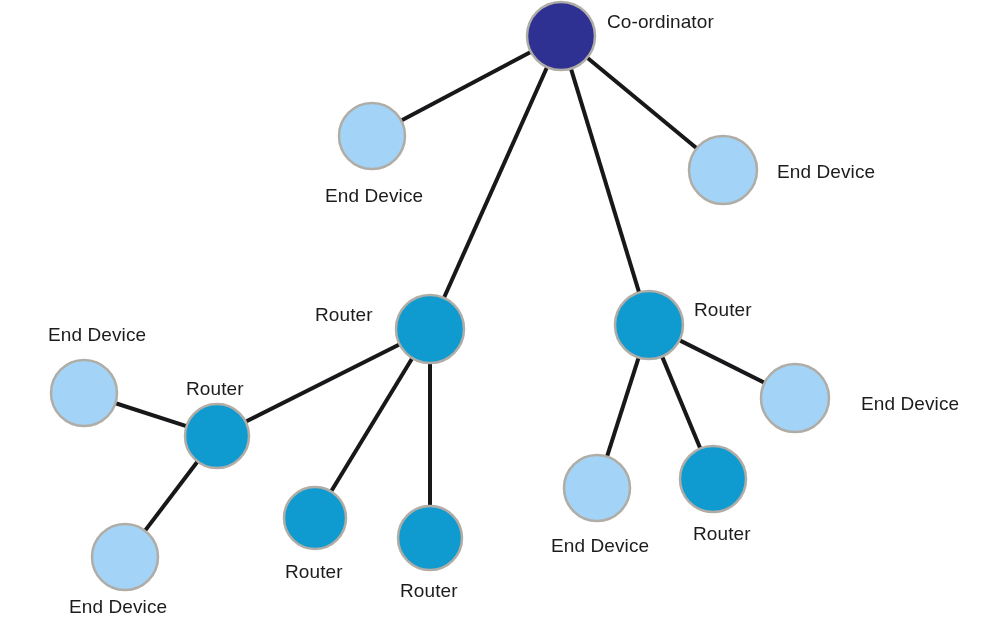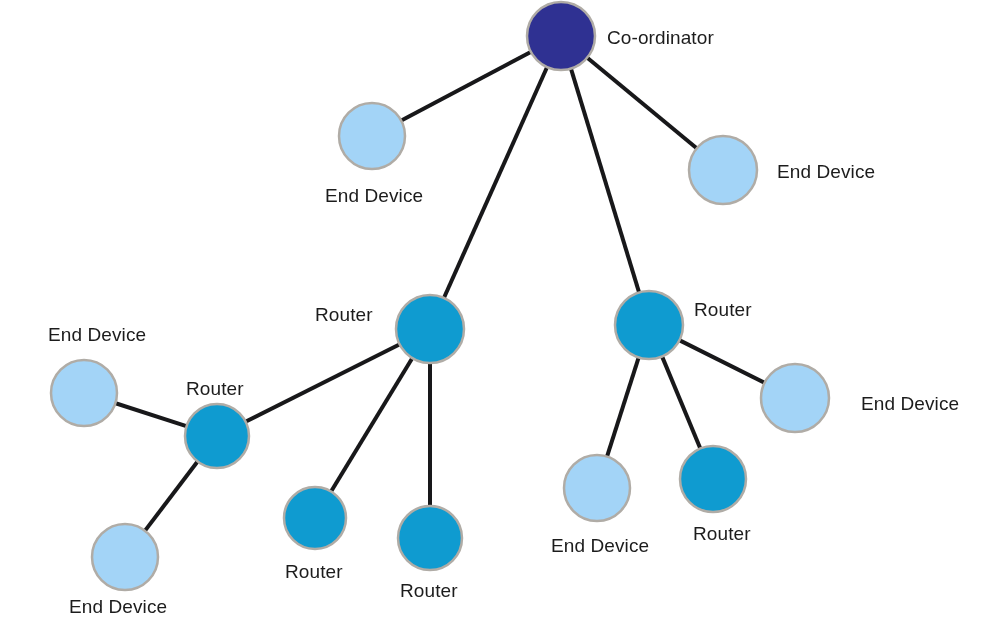--- a/index.html
+++ b/index.html
@@ -74,21 +74,21 @@
         <circle cx="217" cy="436" r="32" class="node-circle" fill="#0f9bd0" stroke="#b0aca6"></circle>
         <circle cx="795" cy="398" r="34" class="node-circle" fill="#a3d4f7" stroke="#b0aca6"></circle>
         <circle cx="713" cy="479" r="33" class="node-circle" fill="#0f9bd0" stroke="#b0aca6"></circle>
         <circle cx="597" cy="488" r="33" class="node-circle" fill="#a3d4f7" stroke="#b0aca6"></circle>
         <circle cx="315" cy="518" r="31" class="node-circle" fill="#0f9bd0" stroke="#b0aca6"></circle>
         <circle cx="430" cy="538" r="32" class="node-circle" fill="#0f9bd0" stroke="#b0aca6"></circle>
         <circle cx="125" cy="557" r="33" class="node-circle" fill="#a3d4f7" stroke="#b0aca6"></circle>
       </g>
   </svg>
   <div id="label-layer">
-      <div class="node-label" style="left: 607px; top: 28px; color: rgb(28, 28, 28);">Co-ordinator</div>
+      <div class="node-label" style="left: 607px; top: 12px; color: rgb(28, 28, 28);">Co-ordinator</div>
       <div class="node-label" style="left: 325px; top: 186px; color: rgb(28, 28, 28);">End Device</div>
       <div class="node-label" style="left: 777px; top: 162px; color: rgb(28, 28, 28);">End Device</div>
       <div class="node-label" style="left: 315px; top: 305px; color: rgb(28, 28, 28);">Router</div>
       <div class="node-label" style="left: 694px; top: 300px; color: rgb(28, 28, 28);">Router</div>
       <div class="node-label" style="left: 48px; top: 325px; color: rgb(28, 28, 28);">End Device</div>
       <div class="node-label" style="left: 186px; top: 379px; color: rgb(28, 28, 28);">Router</div>
       <div class="node-label" style="left: 861px; top: 394px; color: rgb(28, 28, 28);">End Device</div>
       <div class="node-label" style="left: 693px; top: 524px; color: rgb(28, 28, 28);">Router</div>
       <div class="node-label" style="left: 551px; top: 536px; color: rgb(28, 28, 28);">End Device</div>
       <div class="node-label" style="left: 285px; top: 562px; color: rgb(28, 28, 28);">Router</div>

